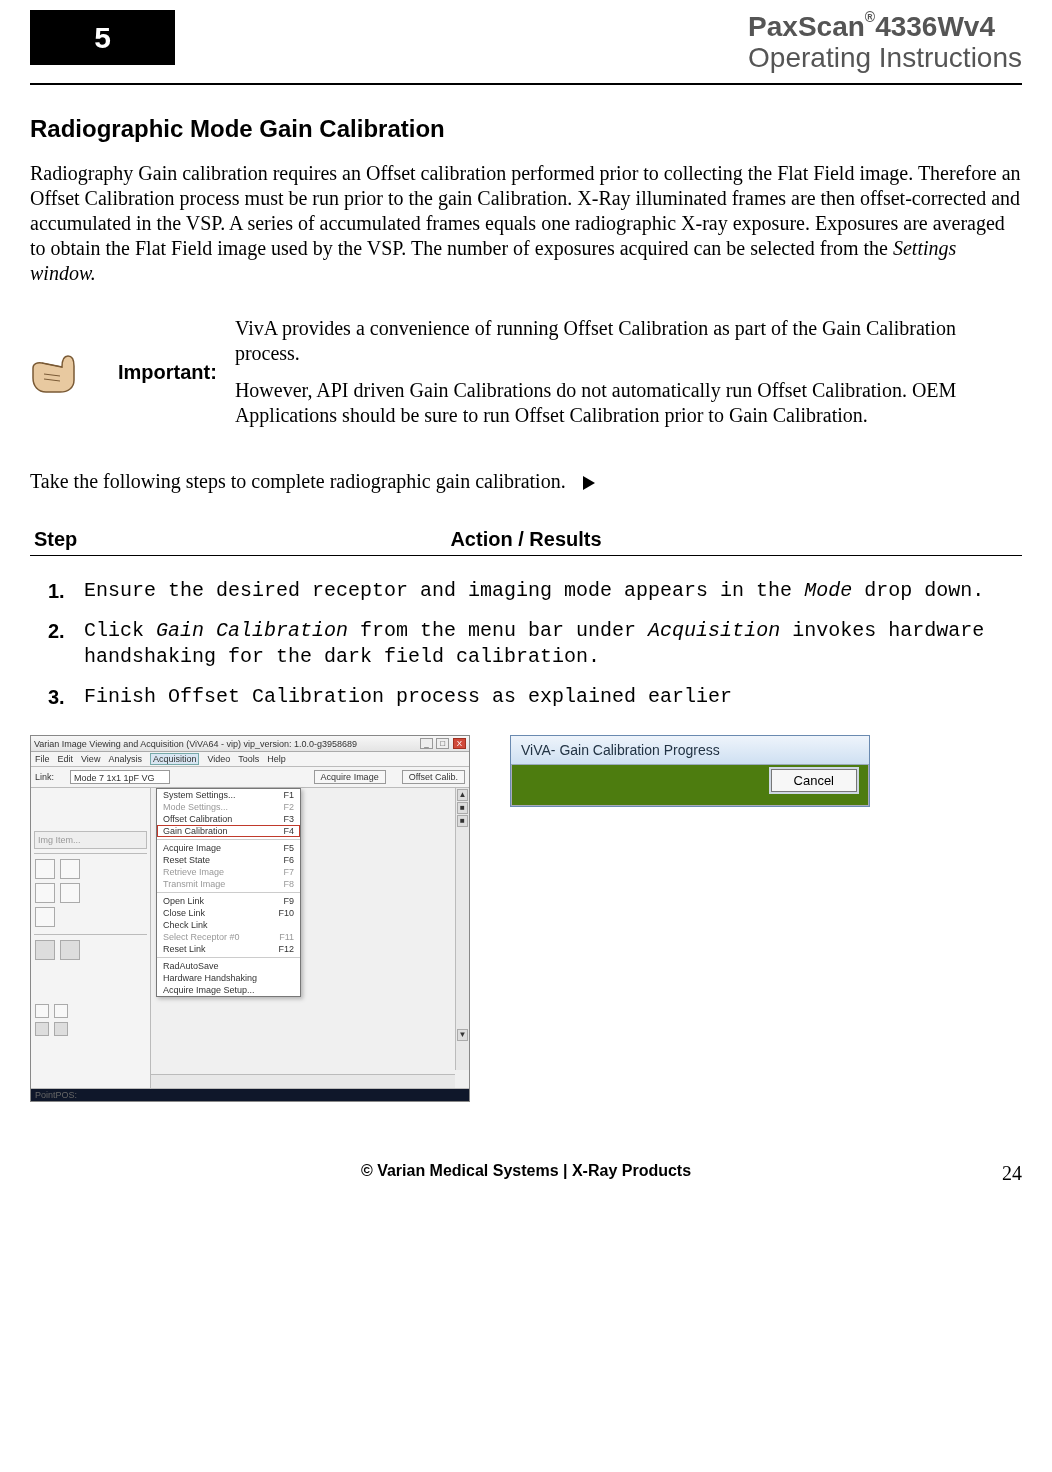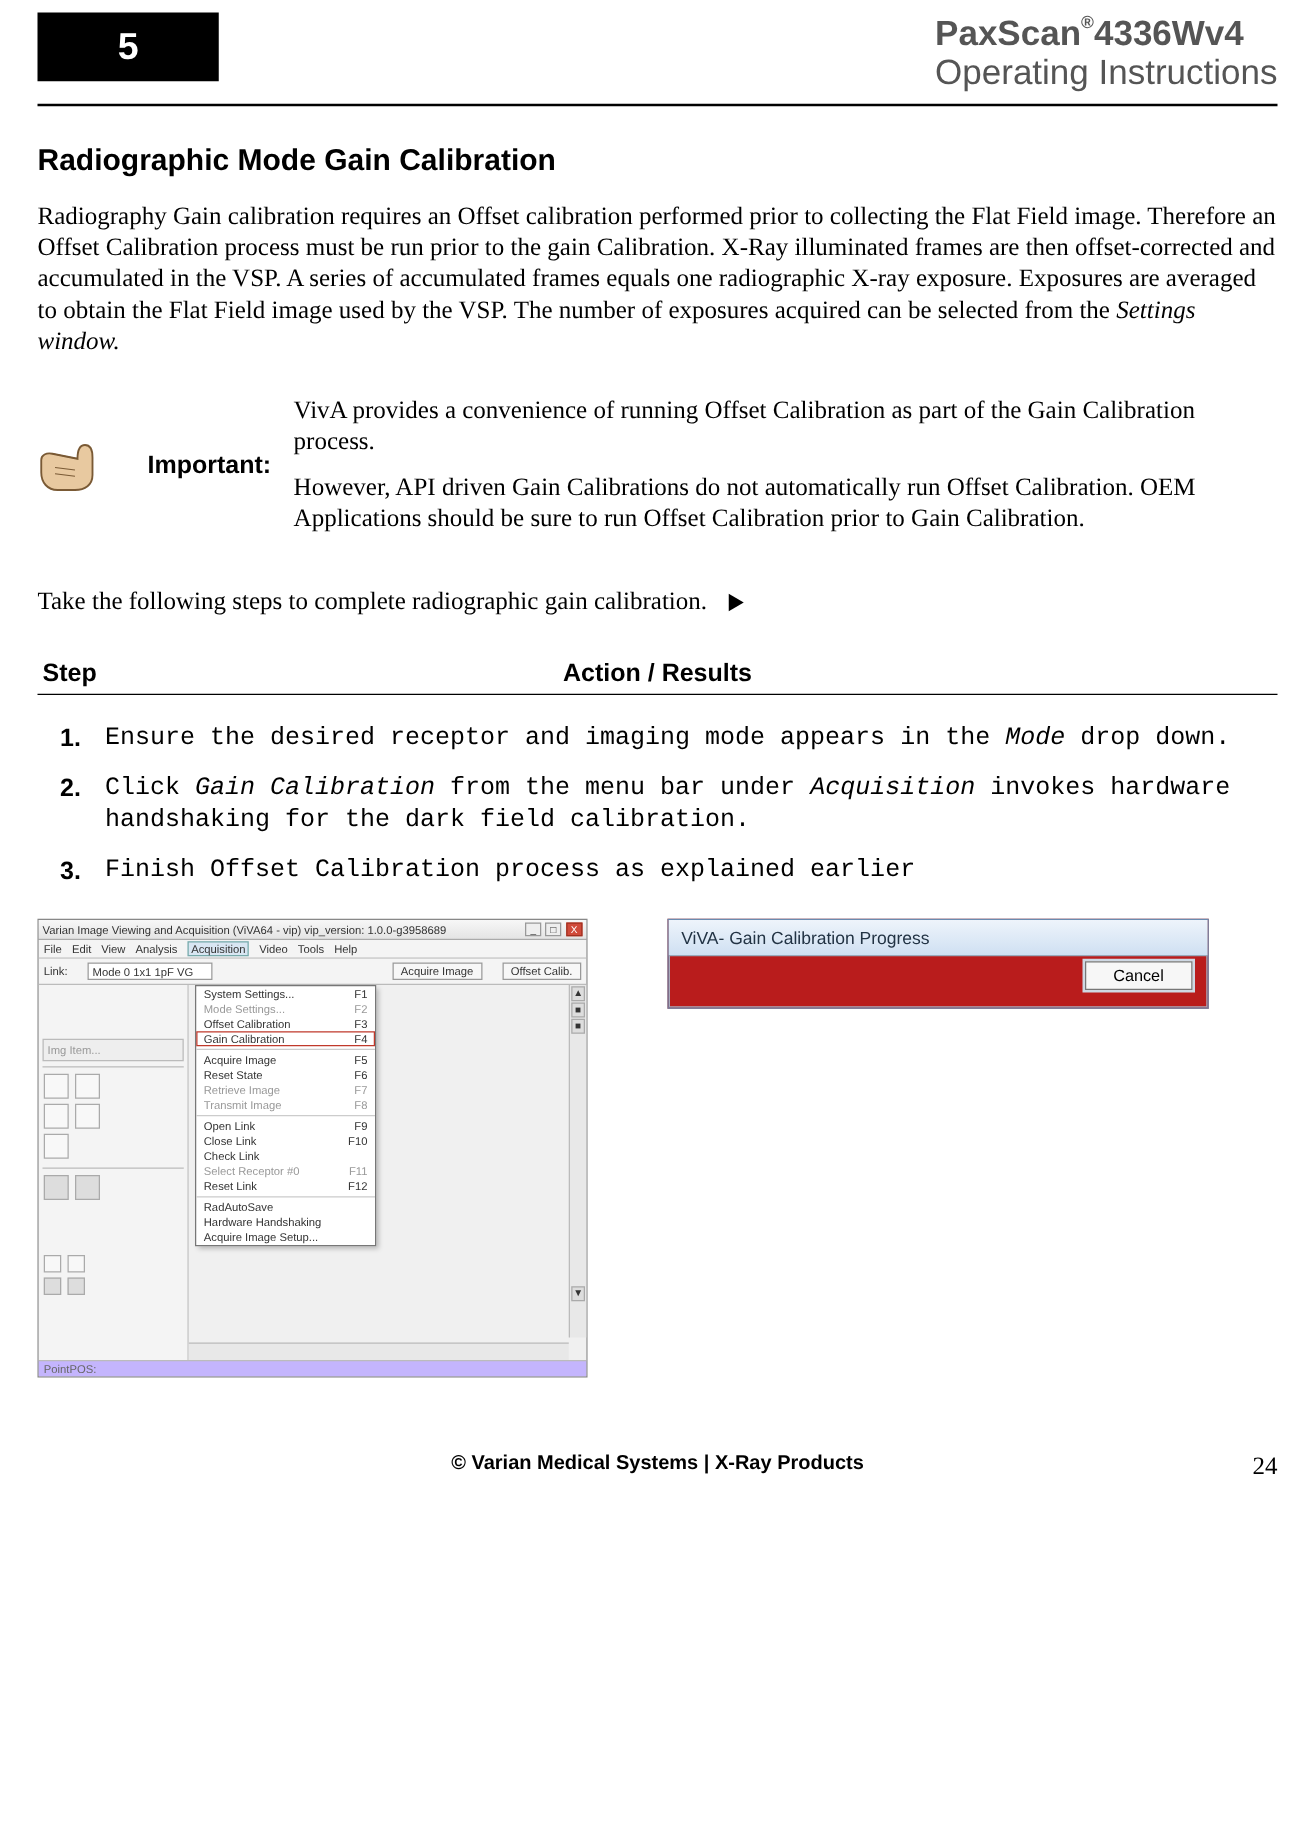--- a/index.html
+++ b/index.html
@@ -239,31 +239,30 @@
   }
   .ss-scroll .arrow, .ss-hscroll .arrow {
     height:12px; background:#ddd; border:1px solid #aaa; margin:1px; font-size:8px;
     text-align:center; line-height:10px;
   }
   .ss-hscroll {
     position:absolute; left:0; right:14px; bottom:0; height:14px;
     background:#e8e8e8; border-top:1px solid #bbb;
   }
   .ss-status {
-    background:#c4b5fd; border-top:1px solid #bbb; padding:1px 4px; font-size:9px; color:#666;
+    background:#0f172a; border-top:1px solid #bbb; padding:1px 4px; font-size:9px; color:#666;
   }
   
   .ss-dialog {
-    width: 433px;
+    width: 360px;
     font-family: Tahoma, Arial, sans-serif;
     font-size: 13px;
     border:1px solid #6a8ab0;
-    background:#b91c1c;
+    background:#4d7c0f;
     box-shadow: 0 0 0 1px #aab inset;
-    margin-left: 24px;
   }
   .ss-dialog .dlg-title {
     background: linear-gradient(#eef4fb,#cfe0f2);
     color:#234;
     padding:6px 10px;
     font-size:14px;
     border-bottom:1px solid #9ab;
   }
   .ss-dialog .dlg-body {
     background:#fff;
@@ -375,21 +374,21 @@
         <span>Varian Image Viewing and Acquisition (ViVA64 - vip) vip_version: 1.0.0-g3958689</span>
         <span class="winbtns">
           <span>_</span>
           <span>□</span>
           <span class="close">X</span>
         </span>
       </div>
       <div class="ss-menubar" id="viva-menubar"><span>File</span><span>Edit</span><span>View</span><span>Analysis</span><span class="active">Acquisition</span><span>Video</span><span>Tools</span><span>Help</span></div>
       <div class="ss-toolbar">
         <span>Link:</span>
-        <span class="field" style="width:100px">Mode 0    1x1 1pF VG</span>
+        <span class="field" style="width:100px">Mode 7    1x1 1pF VG</span>
         <span style="flex:1"></span>
         <span class="btn">Acquire Image</span>
         <span class="btn">Offset Calib.</span>
       </div>
       <div class="ss-body">
         <div class="ss-left">
           <div class="panel" style="color:#999">Img Item...</div>
           <div class="divider"></div>
           <span class="iconbtn"></span>
           <span class="iconbtn"></span>

